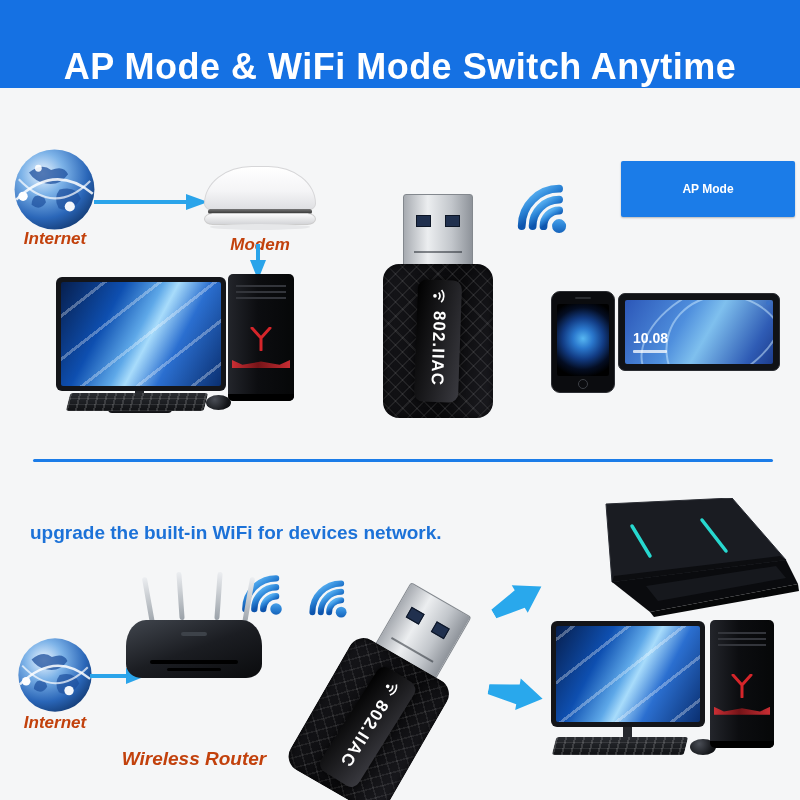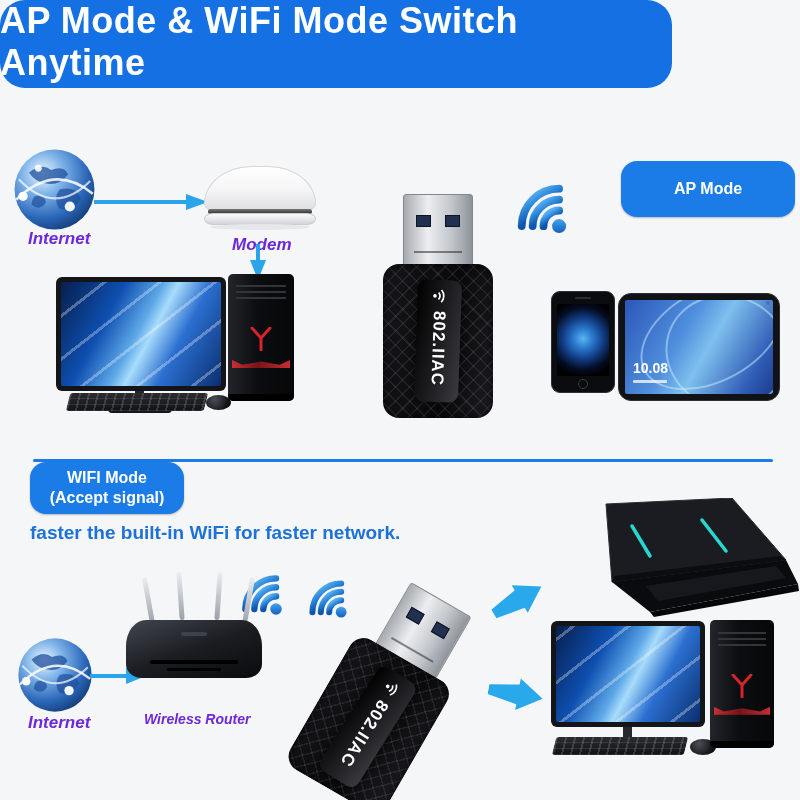--- a/index.html
+++ b/index.html
@@ -1,31 +1,31 @@
 <!DOCTYPE html>
 <html><head>
 <meta charset="utf-8">
 <style>
   html,body{margin:0;padding:0;}
   body{font-family:"Liberation Sans",sans-serif;background:#e9e9e9;}
   #page{position:relative;width:800px;height:800px;background:#f5f6f7;overflow:hidden;margin:0 auto;}
 
   
-  .banner{position:absolute;left:0;top:0;width:672px;height:88px;background:#1571e3;
-    display:flex;align-items:flex-start;justify-content:center;border-radius:25px;}
+  .banner{position:absolute;left:0;top:0;width:800px;height:88px;background:#1571e3;
+    display:flex;align-items:flex-end;justify-content:center;}
   .banner h1{margin:0;color:#fff;font-size:36px;font-weight:bold;letter-spacing:.5px;}
 
   
   .sec1-heading{position:absolute;top:130px;right:10px;color:#1c72d8;font-size:19px;font-weight:bold;}
   .sec2-heading{position:absolute;left:30px;top:519px;color:#1c72d8;font-size:19px;font-weight:bold;line-height:27px;}
-  .dev-label{position:absolute;font-style:italic;font-weight:600;color:#6d28d9;font-size:17px;padding-left:28px;}
-
-  
-  .mode-btn{position:absolute;background:#1b7ce8;border-radius:16px;color:#fff;font-weight:bold;
-    display:flex;flex-direction:column;align-items:center;justify-content:center;line-height:20px;font-size:16px;
+  .dev-label{position:absolute;font-style:italic;font-weight:600;color:#c2410c;font-size:17px;text-align:center;}
+
+  
+  .mode-btn{position:absolute;background:#1b7ce8;border-radius:2px;color:#fff;font-weight:bold;
+    display:flex;flex-direction:column;align-items:center;justify-content:center;line-height:20px;font-size:12px;
     box-shadow:0 1px 2px rgba(0,0,0,.25);}
   .ap-btn{left:621px;top:161px;width:174px;height:56px;}
   .wifi-btn{left:30px;top:462px;width:154px;height:52px;}
 
   .divider{position:absolute;left:33px;top:459px;width:740px;height:3px;background:#1b7ce8;border-radius:2px;}
 
   
   .globe{position:absolute;}
 
   
@@ -91,22 +91,22 @@
 
   
   .iphone{position:absolute;left:551px;top:291px;width:64px;height:102px;background:#0b0c0f;
     border:1px solid #2c2e33;border-radius:9px;box-sizing:border-box;}
   .iphone .scr{position:absolute;left:5px;right:5px;top:12px;bottom:16px;border-radius:2px;
     background:radial-gradient(circle at 50% 48%,#57b7f2 0%,#2a77cc 22%,#123c84 45%,#040d22 68%,#000 85%);}
   .iphone .home{position:absolute;left:50%;bottom:3px;transform:translateX(-50%);width:10px;height:10px;
     border:1.5px solid #3c3f45;border-radius:50%;box-sizing:border-box;}
   .iphone .spk{position:absolute;left:50%;top:5px;transform:translateX(-50%);width:16px;height:2px;background:#2a2c30;border-radius:2px;}
 
-  .tablet{position:absolute;left:618px;top:293px;width:162px;height:108px;background:#101216;
-    border:1px solid #2c2e33;border-radius:13px;box-sizing:border-box;padding:6px;}
+  .tablet{position:absolute;left:618px;top:293px;width:162px;height:78px;background:#101216;
+    border:1px solid #2c2e33;border-radius:7px;box-sizing:border-box;padding:6px;}
   .tablet .scr{position:relative;width:100%;height:100%;overflow:hidden;border-radius:2px;
     background:linear-gradient(120deg,#2c57b8 0%,#4f8fdd 38%,#7fc0ee 55%,#2f5cb5 85%,#1c3c8c 100%);}
   .tablet .ring{position:absolute;border:2px solid rgba(205,235,255,.5);border-radius:50%;}
   .tablet .r1{width:150px;height:90px;left:10px;top:-12px;transform:rotate(-28deg);}
   .tablet .r2{width:120px;height:110px;left:40px;top:-5px;transform:rotate(18deg);}
   .tablet .time{position:absolute;left:8px;bottom:18px;color:#fff;font-size:14px;font-weight:600;}
   .tablet .dateline{position:absolute;left:8px;bottom:11px;width:34px;height:3px;background:rgba(255,255,255,.75);border-radius:1px;}
   .tablet .cam{position:absolute;right:9px;top:7px;width:4px;height:4px;background:#3b73c8;border-radius:50%;}
 
   
@@ -246,27 +246,23 @@
       <div class="ring r1"></div>
       <div class="ring r2"></div>
       <div class="time">10.08</div>
       <div class="dateline"></div>
     </div>
     <div class="cam"></div>
   </div>
 
   <div class="divider"></div>
 
-  <div class="mode-btn wifi-btn">
-    <span>WIFI Mode</span>
-    <span>(Accept signal)</span>
-  </div>
 
   <div class="sec2-heading">
-    <div>faster the built-in WiFi for faster network.</div>
+    <div>upgrade the built-in WiFi for devices network.</div>
   </div>
 
   <svg class="arrow" style="left:230px;top:563px" width="64" height="64" viewBox="0 0 100 100">
     <g transform="rotate(-45 50 50)">
       <circle cx="50" cy="81" r="9" fill="url(#wifiGrad)"></circle>
       <g stroke="url(#wifiGrad)" stroke-width="10" fill="none" stroke-linecap="round">
         <path d="M35.8 66.9 A 20 20 0 0 1 64.2 66.9"></path>
         <path d="M26 57 A 34 34 0 0 1 74 57"></path>
         <path d="M16.1 47.1 A 48 48 0 0 1 83.9 47.1"></path>
       </g>
@@ -302,21 +298,21 @@
 
   <div class="antenna" style="left:146px;top:577px;transform:rotate(-10deg)"></div>
   <div class="antenna" style="left:178px;top:572px;transform:rotate(-4deg)"></div>
   <div class="antenna" style="left:216px;top:572px;transform:rotate(4deg)"></div>
   <div class="antenna" style="left:246px;top:577px;transform:rotate(10deg)"></div>
   <div class="router-body">
     <div class="logo"></div>
     <div class="slot1"></div>
     <div class="slot2"></div>
   </div>
-  <div class="dev-label" style="left:116px;top:711px;width:156px;font-size:14px">Wireless Router</div>
+  <div class="dev-label" style="left:116px;top:748px;width:156px;font-size:19px">Wireless Router</div>
 
   <div class="adapter" style="left:368px;top:598px;width:112px;transform:rotate(30deg);transform-origin:55% 15%">
     <div class="plug">
       <div class="slot l"></div>
       <div class="slot r"></div>
       <div class="pline"></div>
     </div>
     <div class="ad-body" style="width:112px;height:150px">
       <div class="plate">
         <div class="plate-inner">

